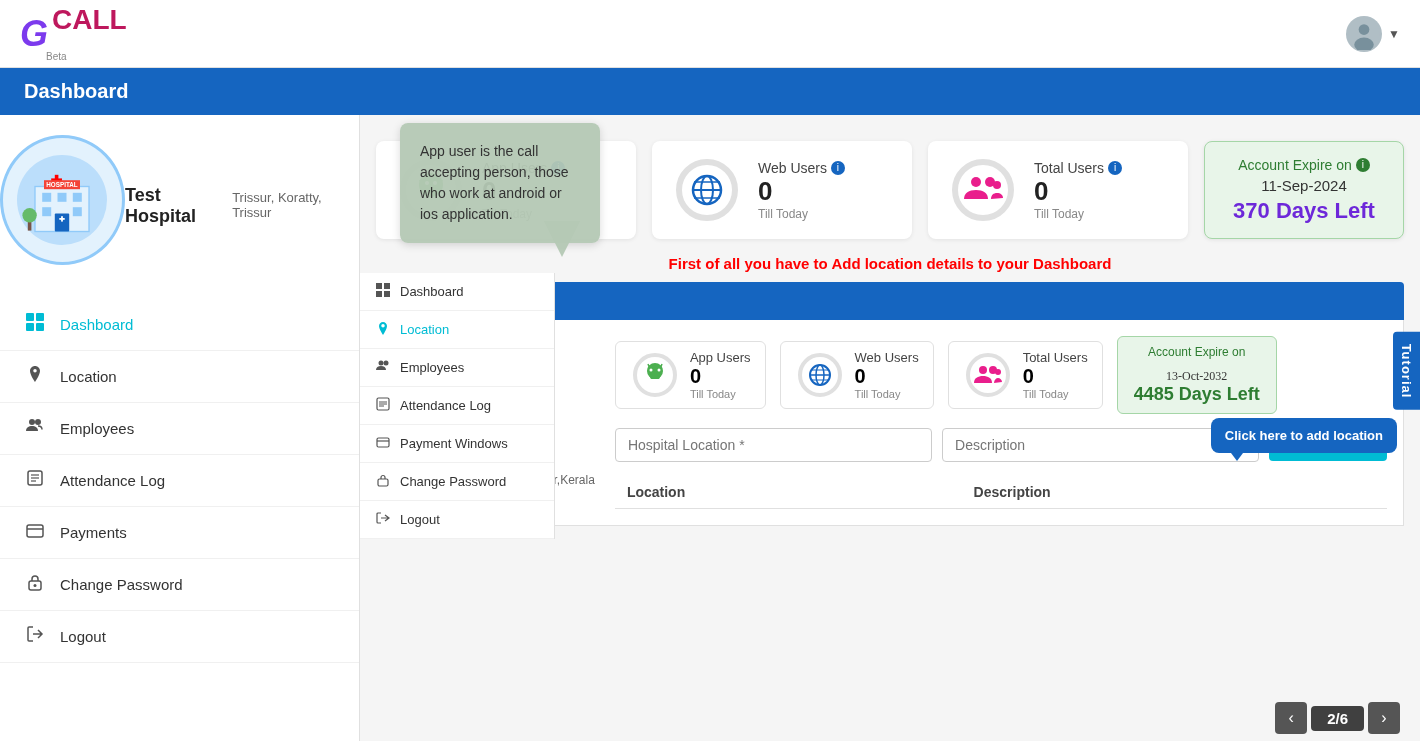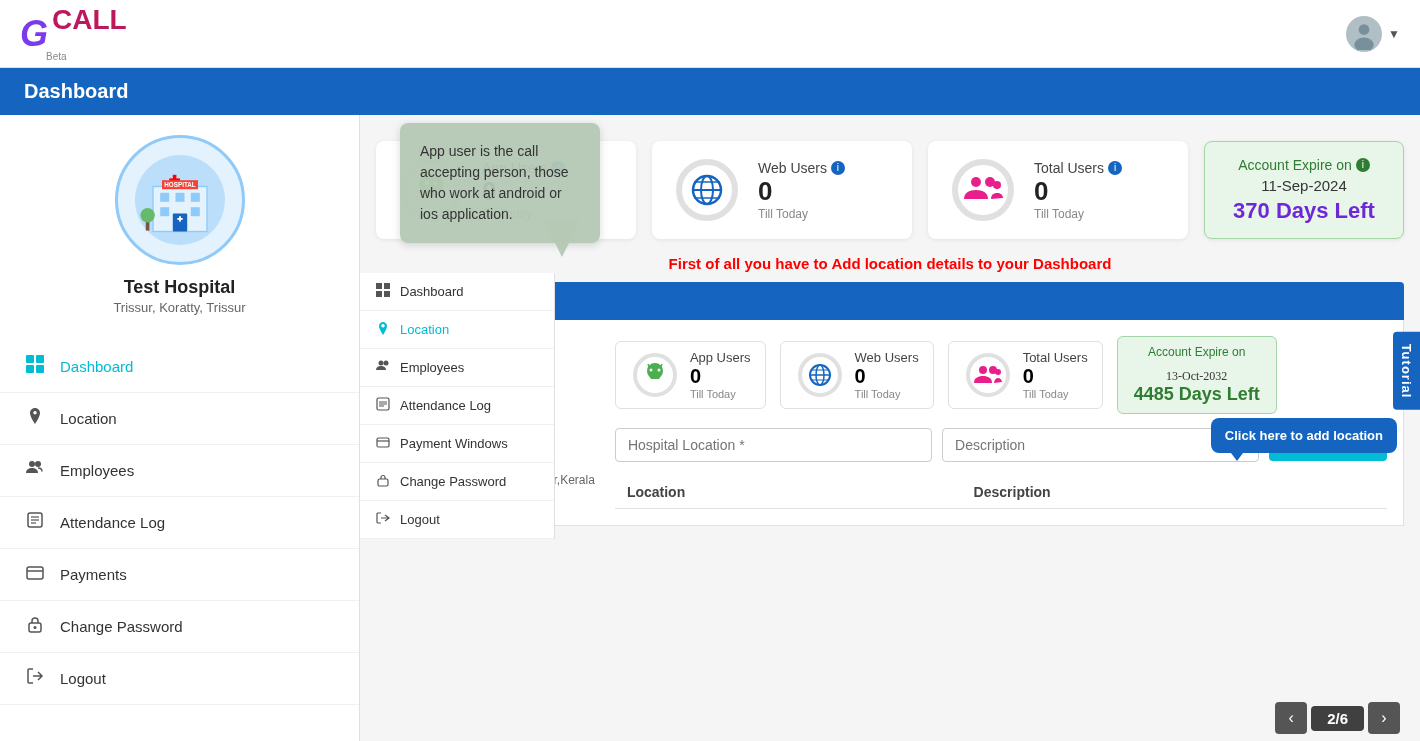--- a/index.html
+++ b/index.html
@@ -81,21 +81,21 @@
       background: #fff;
       border-right: 1px solid #e0e0e0;
       display: flex;
       flex-direction: column;
       align-items: center;
       padding-top: 20px;
       overflow-y: auto;
     }
     .sidebar-profile {
       display: flex;
-      flex-direction: column;
+      flex-direction: row;
       align-items: center;
       margin-bottom: 16px;
     }
     .hospital-circle {
       width: 130px;
       height: 130px;
       border-radius: 50%;
       background: #e3f2fd;
       display: flex;
       align-items: center;

